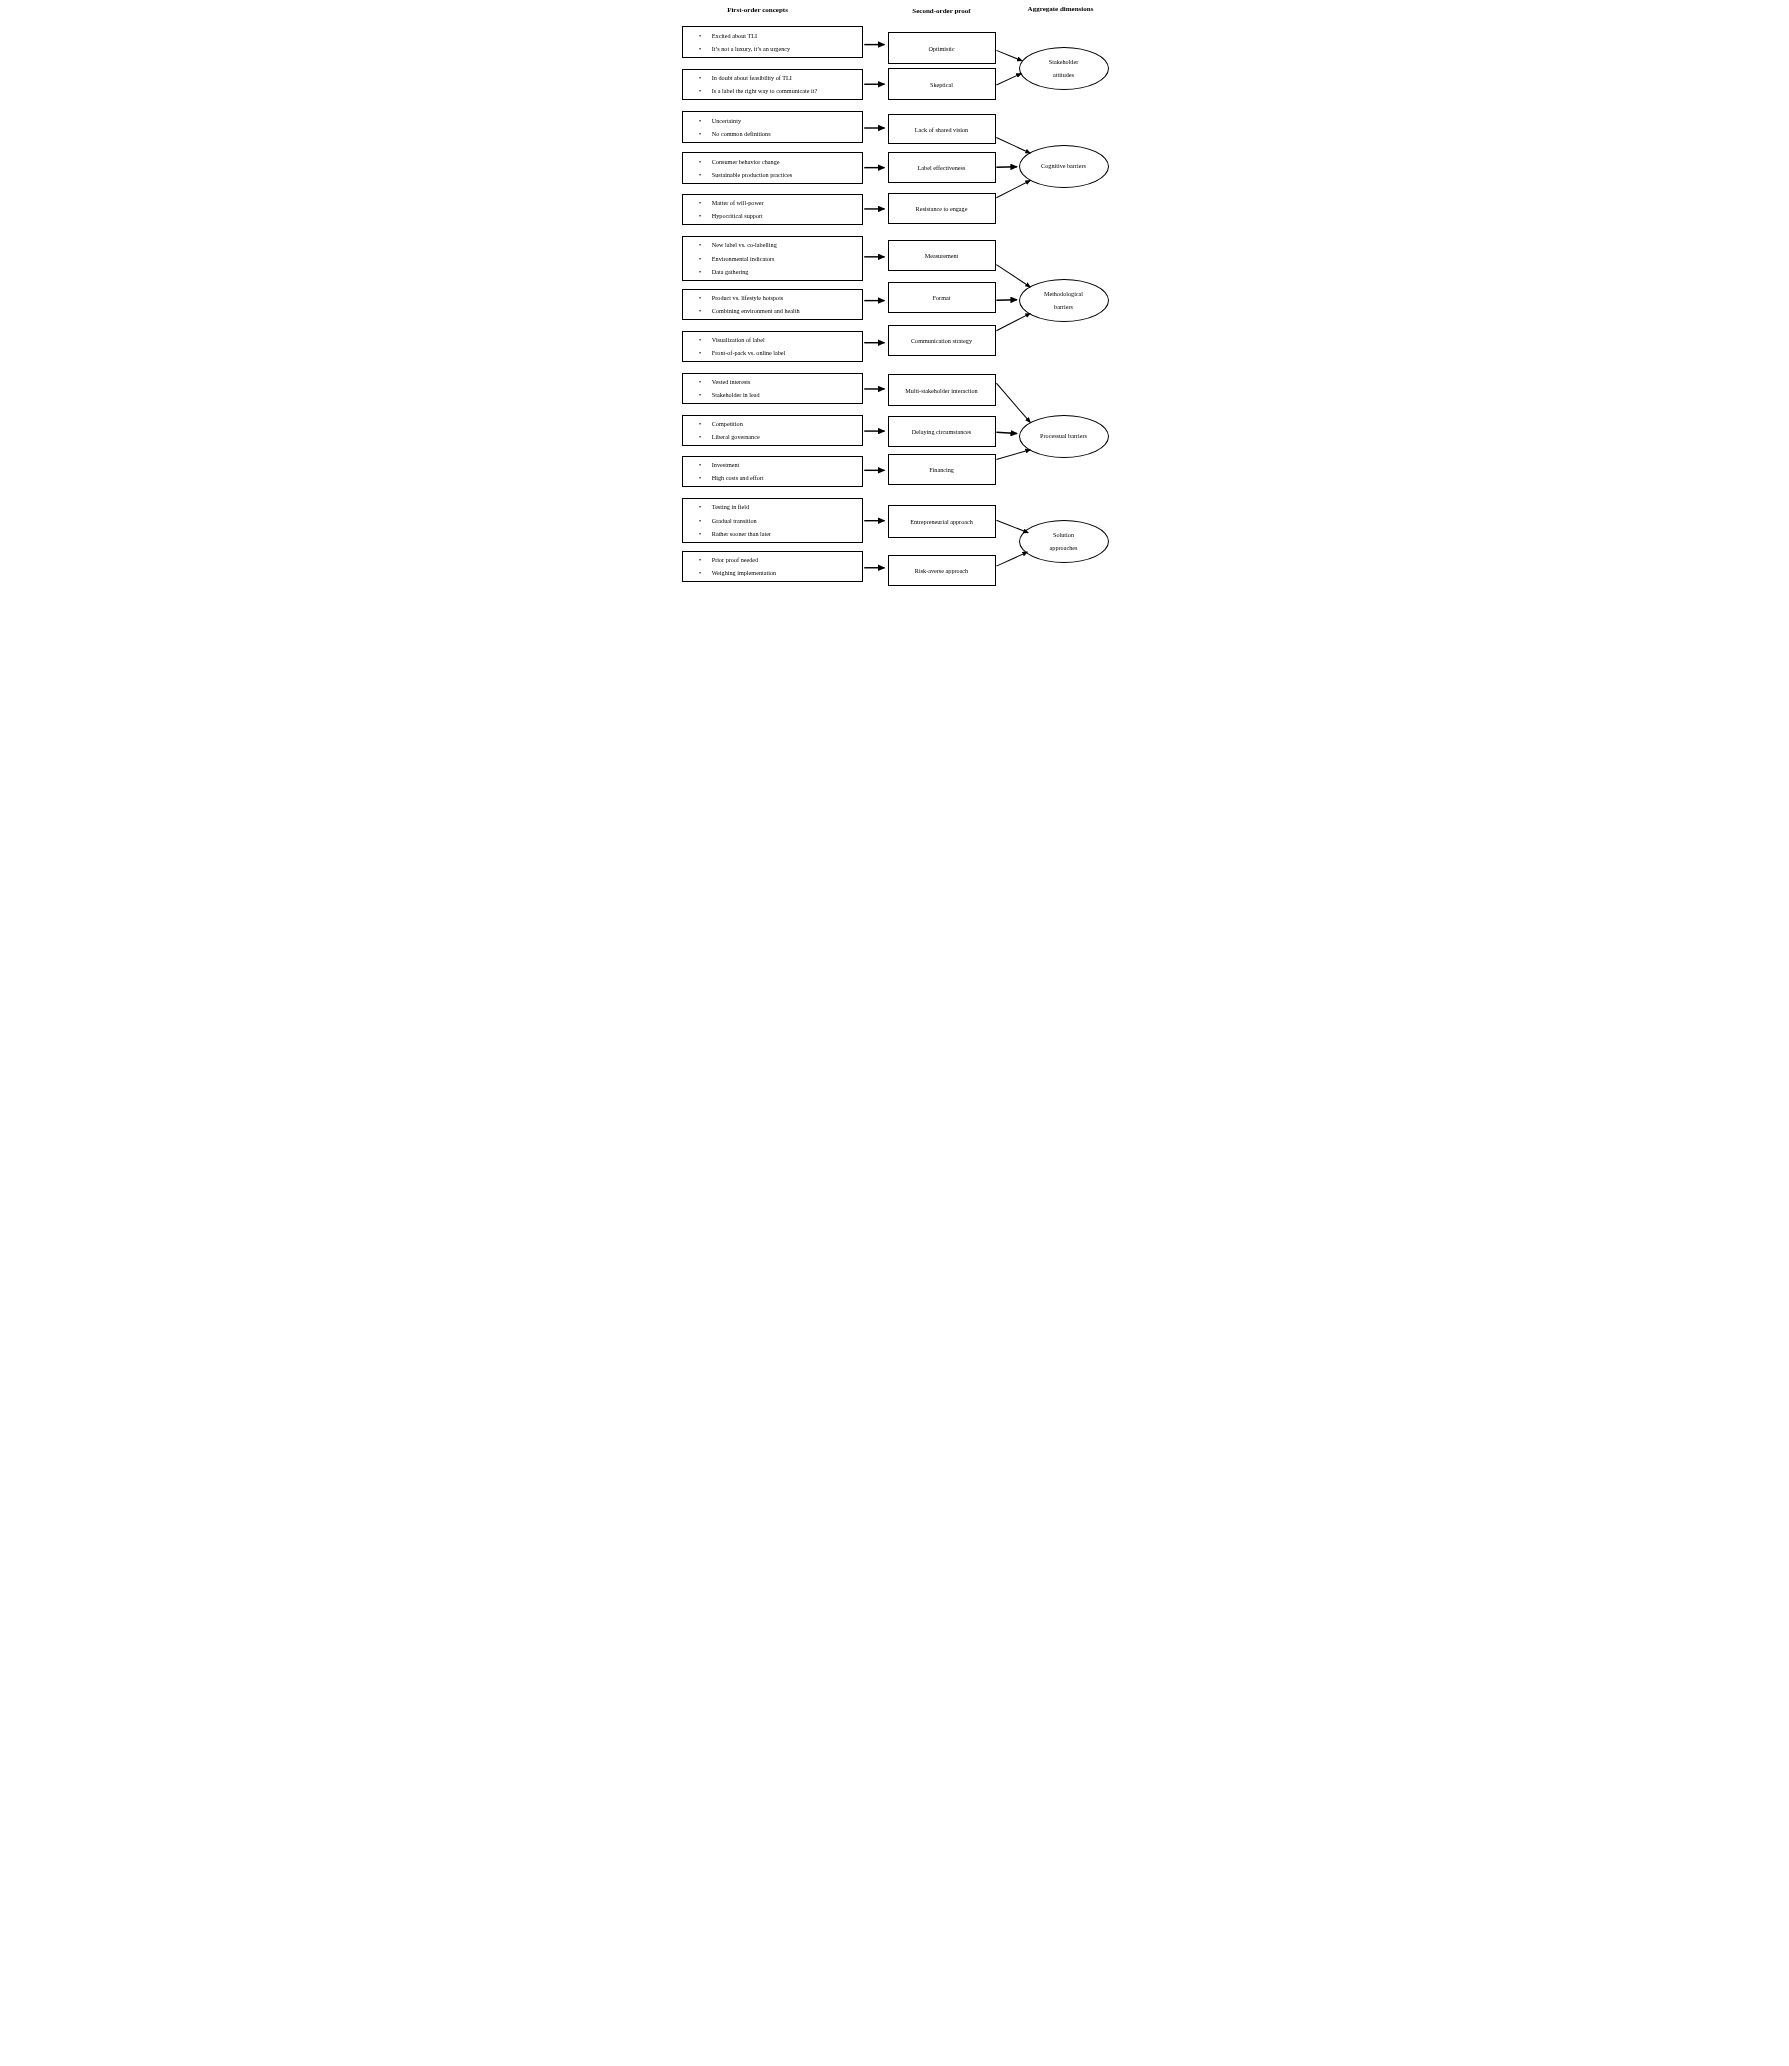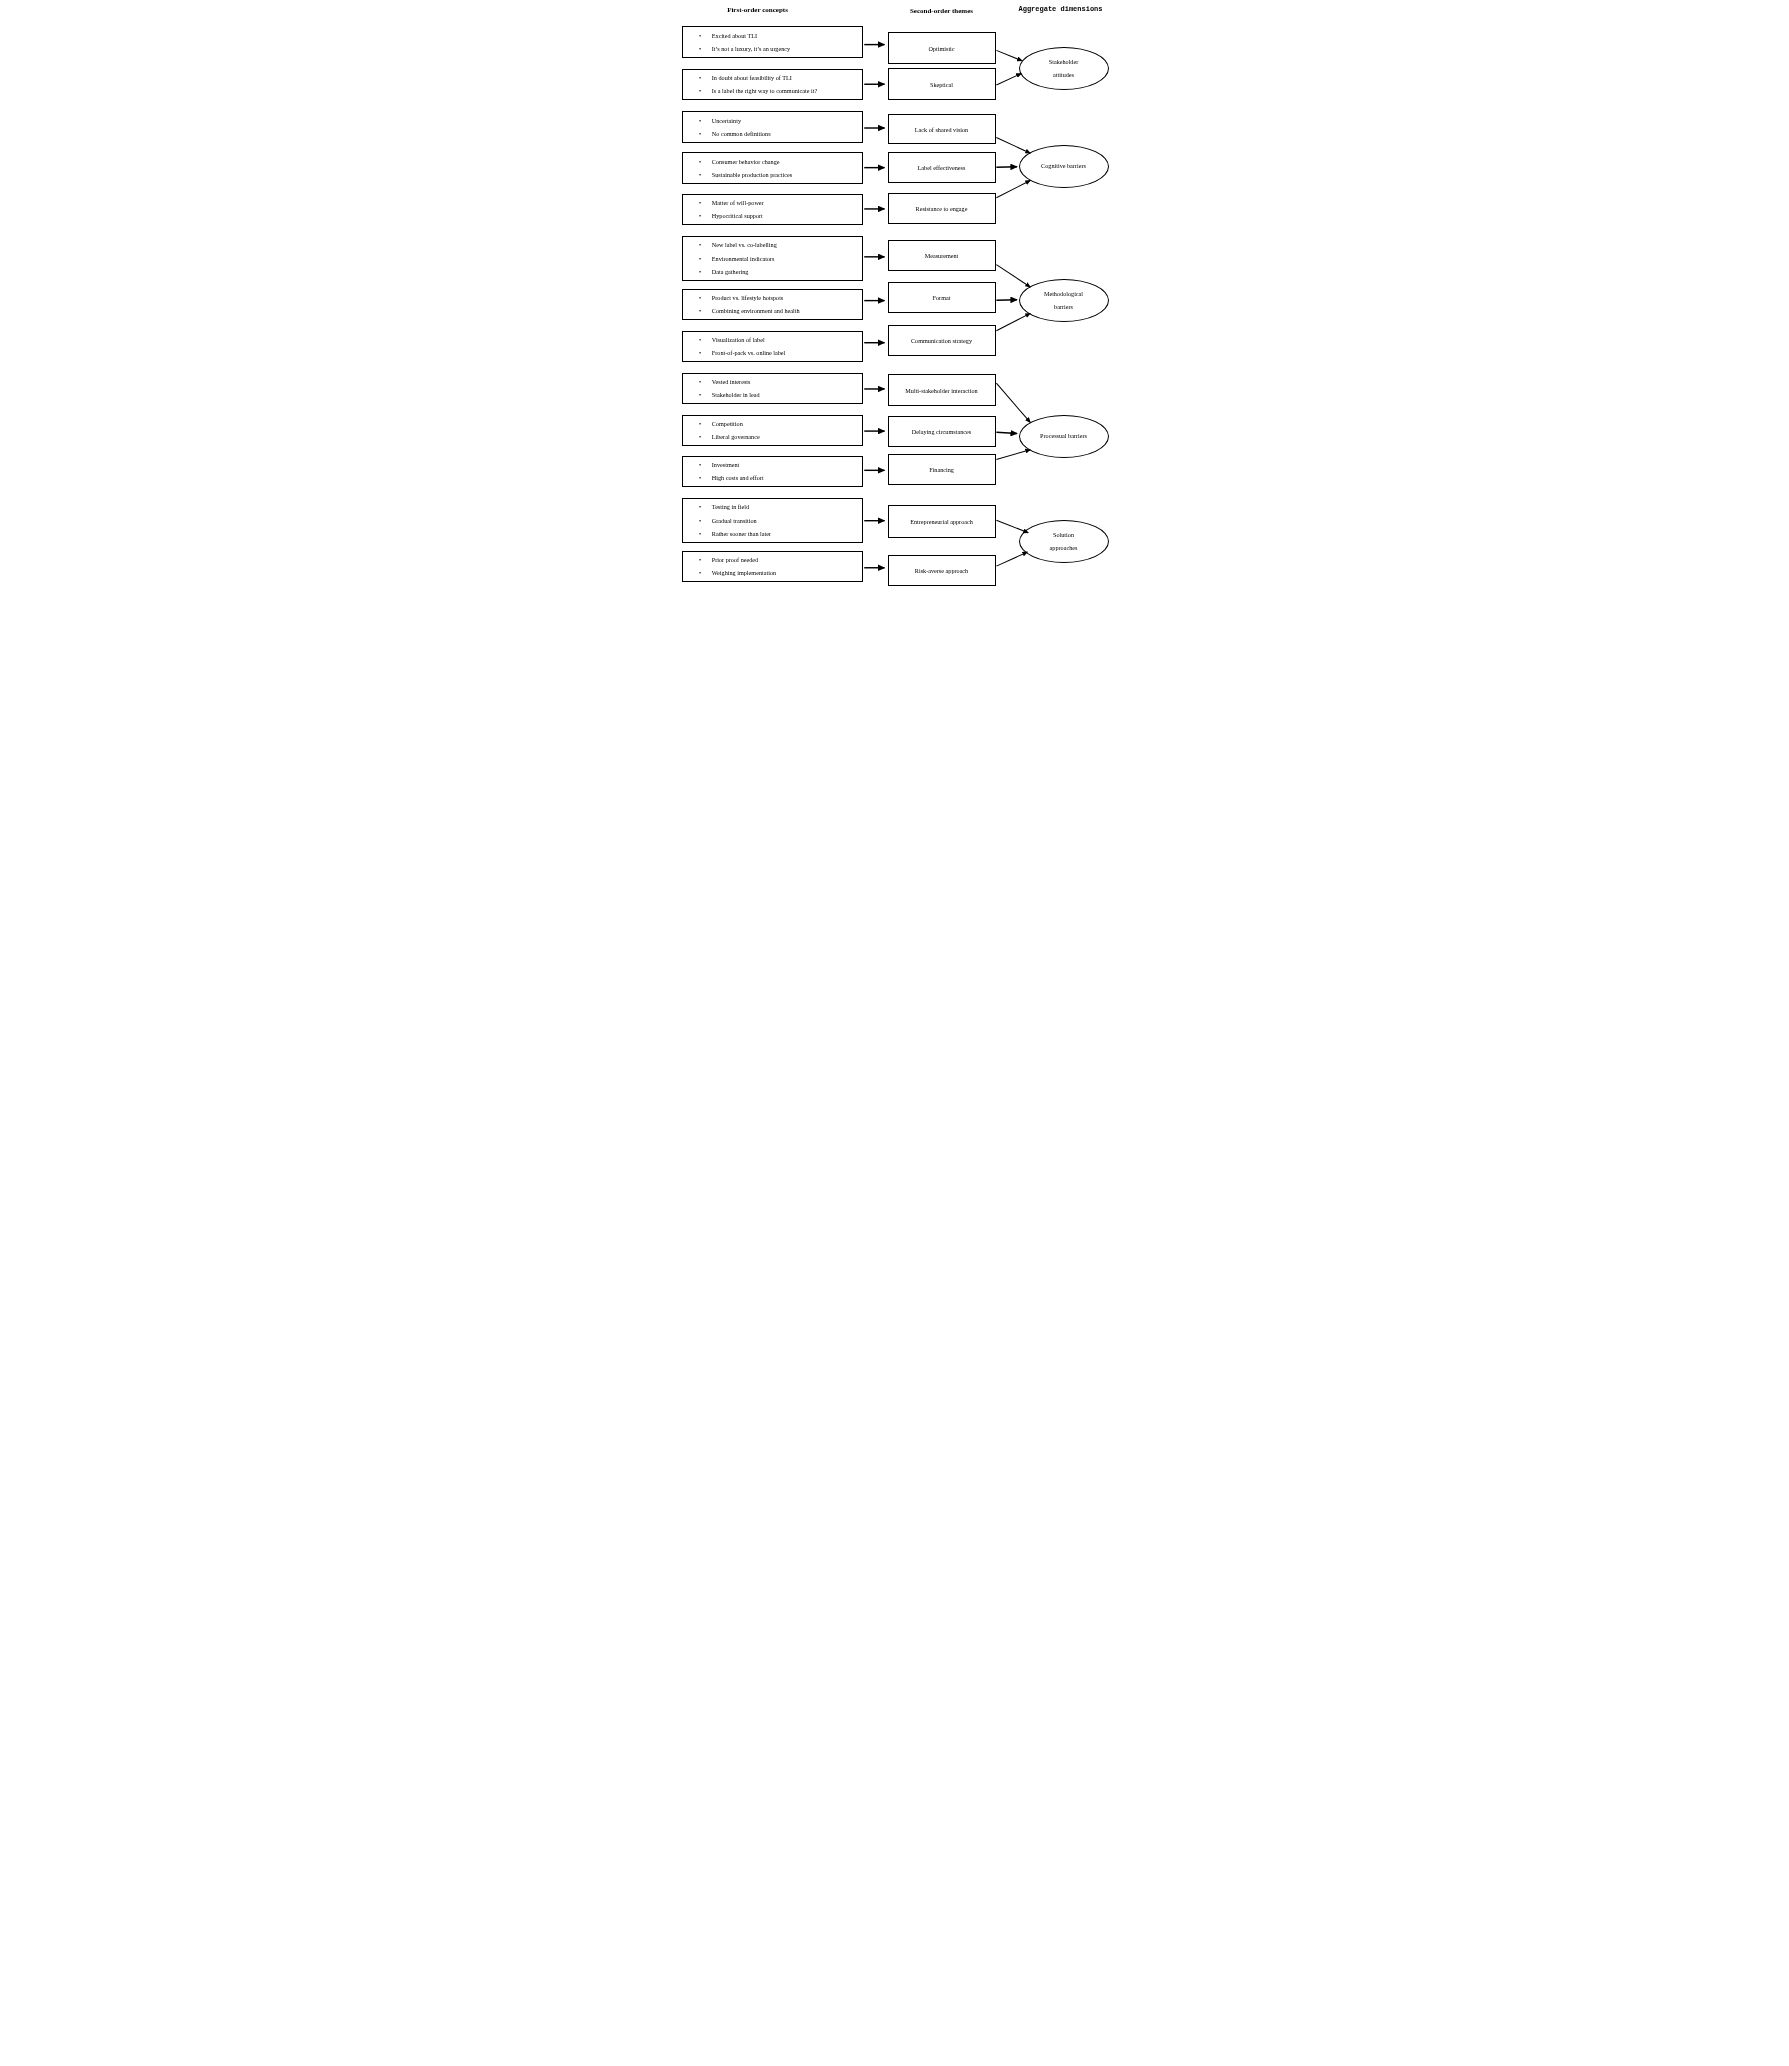--- a/index.html
+++ b/index.html
@@ -63,22 +63,22 @@
   svg.arrows line { stroke: #000; }
   svg.arrows .a  { stroke-width: 3.5px; }
   svg.arrows .b  { stroke-width: 2.5px; }
 </style>
 </head>
 <body>
 
 <div class="canvas">
 
   <div class="colhdr" style="left:21px;  top:5.8px;">First-order concepts</div>
-  <div class="colhdr" style="left:205px; top:7.4px;">Second-order themes</div>
-  <div class="colhdr" style="left:324px; top:5px;font-family:Liberation Mono, monospace;">Aggregate dimensions</div>
+  <div class="colhdr" style="left:205px; top:7.4px;">Second-order proof</div>
+  <div class="colhdr" style="left:324px; top:5px;">Aggregate dimensions</div>
 
   <div class="cbox" style="top:26.4px; height:32px;">
     <div class="bullet">
         <span class="dot"></span>
         <span class="btxt">Excited about TLI</span>
       </div>
     <div class="bullet">
         <span class="dot"></span>
         <span class="btxt">It’s not a luxury, it’s an urgency</span>
       </div>

